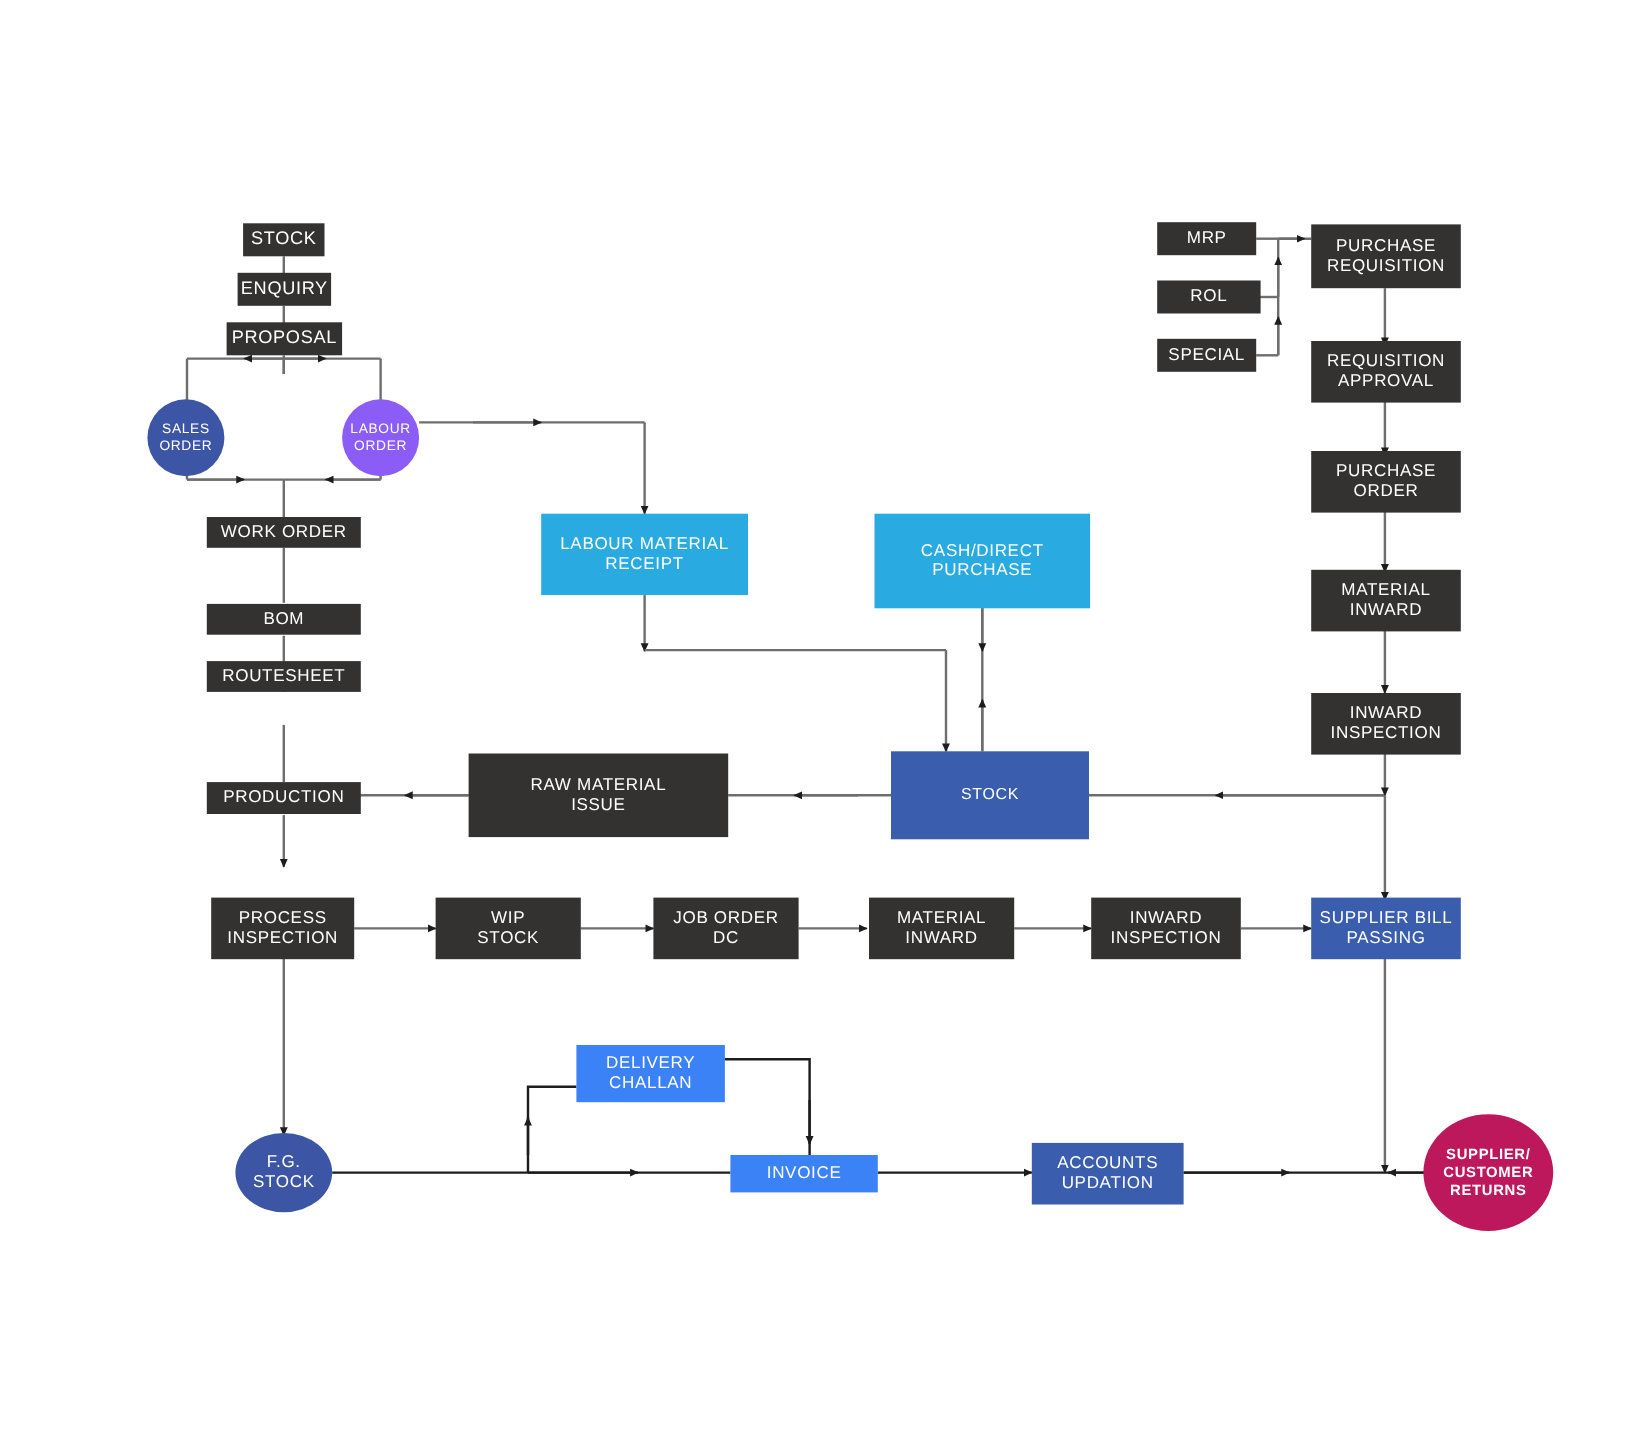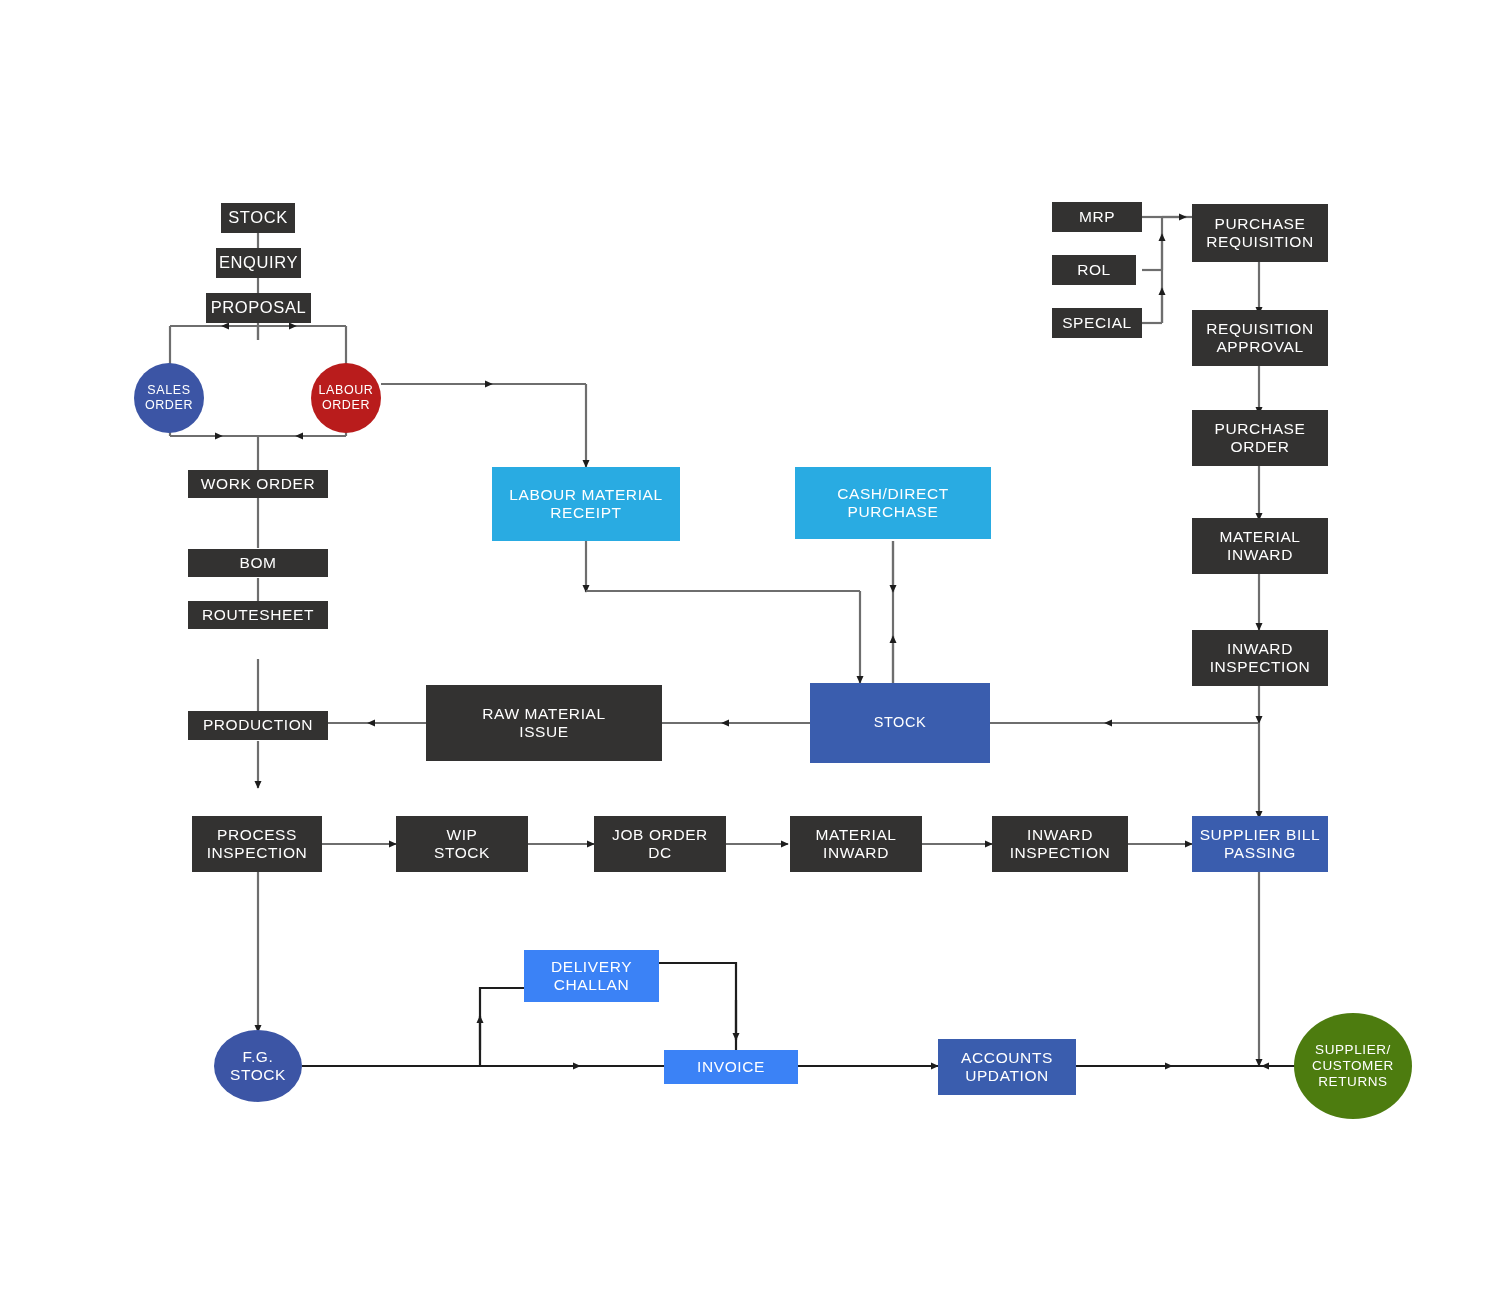--- a/index.html
+++ b/index.html
@@ -6,22 +6,22 @@
   body{width:1500px;height:1300px;font-family:"Liberation Sans",sans-serif;position:relative;overflow:hidden;}
   #stage{position:relative;width:1500px;height:1300px;}
   svg.wires{position:absolute;left:0;top:0;width:1500px;height:1300px;pointer-events:none;}
   .node{position:absolute;display:flex;align-items:center;justify-content:center;text-align:center;
         color:#ffffff;letter-spacing:.6px;line-height:1.18;box-sizing:border-box;}
   .dark{background:#333231;}
   .cyan{background:#29ABE2;}
   .blue{background:#3A5DAE;}
   .lblue{background:#3b82f6;}
   .circ-blue{background:#3C55A5;border-radius:50%;}
-  .circ-purple{background:#b91c1c;border-radius:50%;}
-  .ell-blue{background:#4d7c0f;border-radius:50%;}
+  .circ-purple{background:#8b5cf6;border-radius:50%;}
+  .ell-blue{background:#be185d;border-radius:50%;font-weight:bold;}
   .t13{font-size:13.5px;}
   .t14{font-size:14.5px;}
   .t15{font-size:15.5px;}
   .t16{font-size:16.5px;}
   .t12{font-size:12.5px;}
 </style>
 </head>
 <body>
 
 <div id="stage">
@@ -174,21 +174,21 @@
   <div class="node circ-blue t15" style="left:214px;top:1030px;width:88px;height:72px;flex-direction:column;">
     <span>F.G.</span>
     <span>STOCK</span>
   </div>
 
   <div class="node cyan t15" style="left:492px;top:467px;width:188px;height:74px;flex-direction:column;">
     <span>LABOUR MATERIAL</span>
     <span>RECEIPT</span>
   </div>
 
-  <div class="node cyan t15" style="left:795px;top:467px;width:196px;height:72px;flex-direction:column;">
+  <div class="node cyan t15" style="left:795px;top:467px;width:196px;height:86px;flex-direction:column;">
     <span>CASH/DIRECT</span>
     <span>PURCHASE</span>
   </div>
 
   <div class="node dark t15" style="left:426px;top:685px;width:236px;height:76px;flex-direction:column;">
     <span>RAW MATERIAL</span>
     <span>ISSUE</span>
   </div>
 
   <div class="node blue t14" style="left:810px;top:683px;width:180px;height:80px;">
@@ -237,21 +237,21 @@
   <div class="node ell-blue t13" style="left:1294px;top:1013px;width:118px;height:106px;flex-direction:column;">
     <span>SUPPLIER/</span>
     <span>CUSTOMER</span>
     <span>RETURNS</span>
   </div>
 
   <div class="node dark t15" style="left:1052px;top:202px;width:90px;height:30px;">
     <span>MRP</span>
   </div>
 
-  <div class="node dark t15" style="left:1052px;top:255px;width:84px;height:30px;">
+  <div class="node dark t15" style="left:1052px;top:255px;width:94px;height:30px;">
     <span>ROL</span>
   </div>
 
   <div class="node dark t15" style="left:1052px;top:308px;width:90px;height:30px;">
     <span>SPECIAL</span>
   </div>
 
   <div class="node dark t15" style="left:1192px;top:204px;width:136px;height:58px;flex-direction:column;">
     <span>PURCHASE</span>
     <span>REQUISITION</span>

